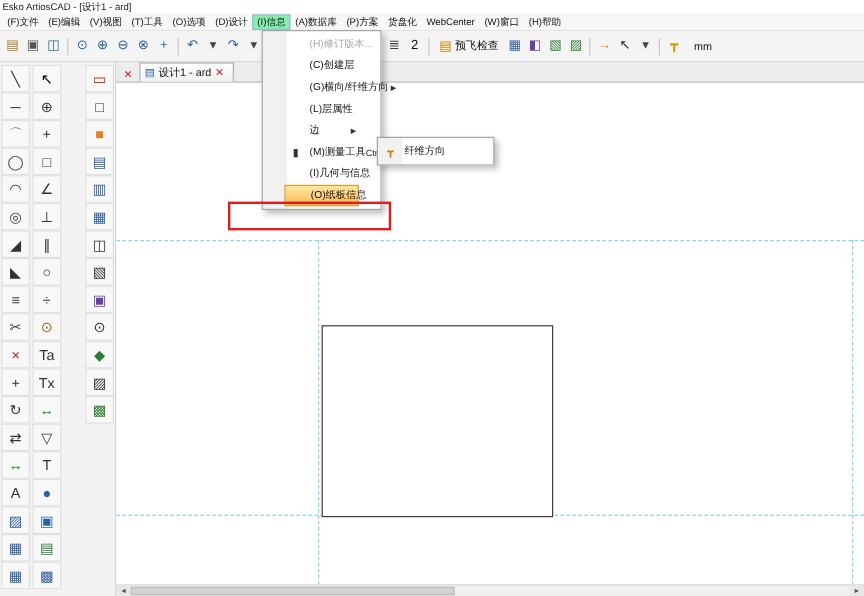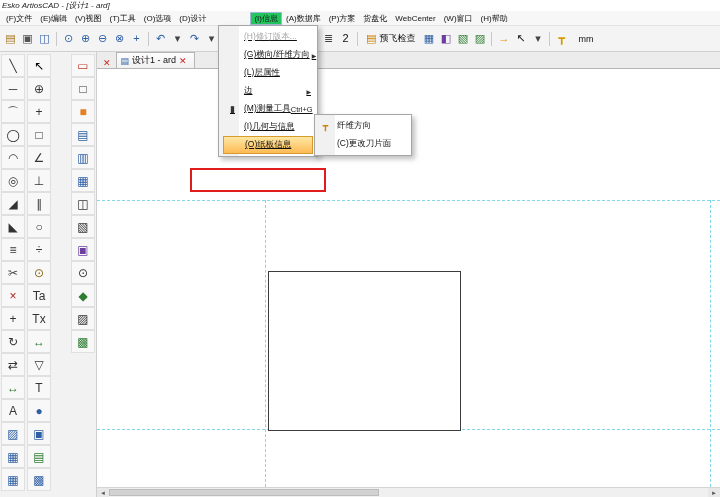--- a/index.html
+++ b/index.html
@@ -1,28 +1,28 @@
 <!DOCTYPE html>
 <html style="--menu_highlight_top: #ffe7a3; --menu_highlight_bottom: #fdba55; --annotation_red: #e11c1c; --guide_cyan: #82d7e8; --accent_blue: #2f5fa3;"><head>
 <meta charset="utf-8">
 <style>
   *{margin:0;padding:0;box-sizing:border-box;}
   html,body{width:720px;height:497px;}
   body{position:relative;overflow:hidden;background:#fff;color:#111;
        font-family:"Liberation Sans","DejaVu Sans",sans-serif;}
 
   
-  .titlebar{position:absolute;left:0;top:0;right:0;height:11px;background:#fff;font-style:italic;}
+  .titlebar{position:absolute;left:0;top:0;right:0;height:11px;background:#fff;}
   .title-text{font-size:8px;line-height:11px;padding-left:2px;color:#222;white-space:nowrap;}
 
   
   .menubar{position:absolute;left:0;top:11px;right:0;height:15px;background:#f7f7f7;
            display:flex;align-items:center;padding-left:2px;border-bottom:1px solid #e3e3e3;}
   .mb-item{font-size:8px;padding:1px 4px;white-space:nowrap;cursor:default;}
-  .mb-item.open{background:#22c55e;border:1px solid #9fb9d4;padding:0 3px;margin-left:40px;}
+  .mb-item.open{background:#86efac;border:1px solid #9fb9d4;padding:0 3px;}
 
   
   .toolbar{position:absolute;left:0;top:26px;right:0;height:26px;background:#f4f4f4;
            border-bottom:1px solid #d0d0d0;display:flex;align-items:center;padding-left:2px;}
   .tgroup{display:flex;align-items:center;height:100%;}
   .tbtn{width:17px;height:18px;display:flex;align-items:center;justify-content:center;cursor:default;}
   .tglyph{font-size:11px;line-height:1;}
   .tbtn.sep{width:7px;position:relative;}
   .tbtn.sep::after{content:"";position:absolute;left:3px;top:2px;bottom:2px;width:1px;background:#c9c9c9;}
   .menu-gap{width:100px;height:100%;flex:none;}
@@ -61,21 +61,21 @@
            border-top:1px solid #d5d5d5;display:flex;align-items:stretch;}
   .scroll-arrow{width:12px;font-size:6px;display:flex;align-items:center;justify-content:center;
                 color:#555;background:#e8e8e8;cursor:default;}
   .scroll-track{flex:1;position:relative;}
   .scroll-thumb{position:absolute;left:0;top:1px;bottom:1px;width:45%;background:#d2d2d2;
                 border:1px solid #bdbdbd;}
 
   
   .menu{position:absolute;left:218px;top:25px;width:100px;z-index:50;
         background:linear-gradient(90deg,#f1f1f1 0,#f1f1f1 20px,#fff 20px);
-        border:1px solid #a6a6a6;box-shadow:3px 3px 5px rgba(0,0,0,.25);padding:2px 4px;text-decoration:underline;}
+        border:1px solid #a6a6a6;box-shadow:3px 3px 5px rgba(0,0,0,.25);padding:2px 18px;}
   .menu-item{display:flex;align-items:center;height:18px;font-size:8.5px;white-space:nowrap;cursor:default;}
   .mi-icon{width:19px;flex:none;text-align:center;font-size:9px;}
   .mi-label{flex:1;padding-left:2px;}
   .mi-shortcut{font-size:7.5px;color:#222;padding-right:2px;}
   .mi-arrow{width:9px;font-size:6px;text-align:right;padding-right:2px;color:#333;}
   .menu-item.disabled{color:#a9a9a9;}
   .menu-item.highlighted{background:linear-gradient(var(--menu_highlight_top,#ffe7a3),var(--menu_highlight_bottom,#fdba55));
                          border:1px solid #d89b2d;align-items:center;}
   .submenu{position:absolute;left:314px;top:114px;width:98px;z-index:55;
         background:linear-gradient(90deg,#f1f1f1 0,#f1f1f1 20px,#fff 20px);
@@ -427,20 +427,26 @@
 <div class="menu">
 
 <div class="menu-item disabled">
       <span class="mi-icon"></span>
       <span class="mi-label">(H)修订版本...</span>
       <span class="mi-shortcut"></span>
       <span class="mi-arrow"></span>
     </div>
     <div class="menu-item">
       <span class="mi-icon"></span>
+      <span class="mi-label">(C)创建层</span>
+      <span class="mi-shortcut"></span>
+      <span class="mi-arrow"></span>
+    </div>
+    <div class="menu-item">
+      <span class="mi-icon"></span>
       <span class="mi-label">(G)横向/纤维方向</span>
       <span class="mi-shortcut"></span>
       <span class="mi-arrow">▶</span>
     </div>
     <div class="menu-item">
       <span class="mi-icon"></span>
       <span class="mi-label">(L)层属性</span>
       <span class="mi-shortcut"></span>
       <span class="mi-arrow"></span>
     </div>
@@ -471,21 +477,15 @@
   </div>
 
 <div class="submenu">
 
 <div class="menu-item">
       <span class="mi-icon" style="color: rgb(200, 134, 10);">┳</span>
       <span class="mi-label">纤维方向</span>
       <span class="mi-shortcut"></span>
       <span class="mi-arrow"></span>
     </div>
-    <div class="menu-item">
-      <span class="mi-icon"></span>
-      <span class="mi-label">(C)更改刀片面</span>
-      <span class="mi-shortcut"></span>
-      <span class="mi-arrow"></span>
-    </div>
   </div>
 
 <div class="annotation"></div>
 
 </body></html>

